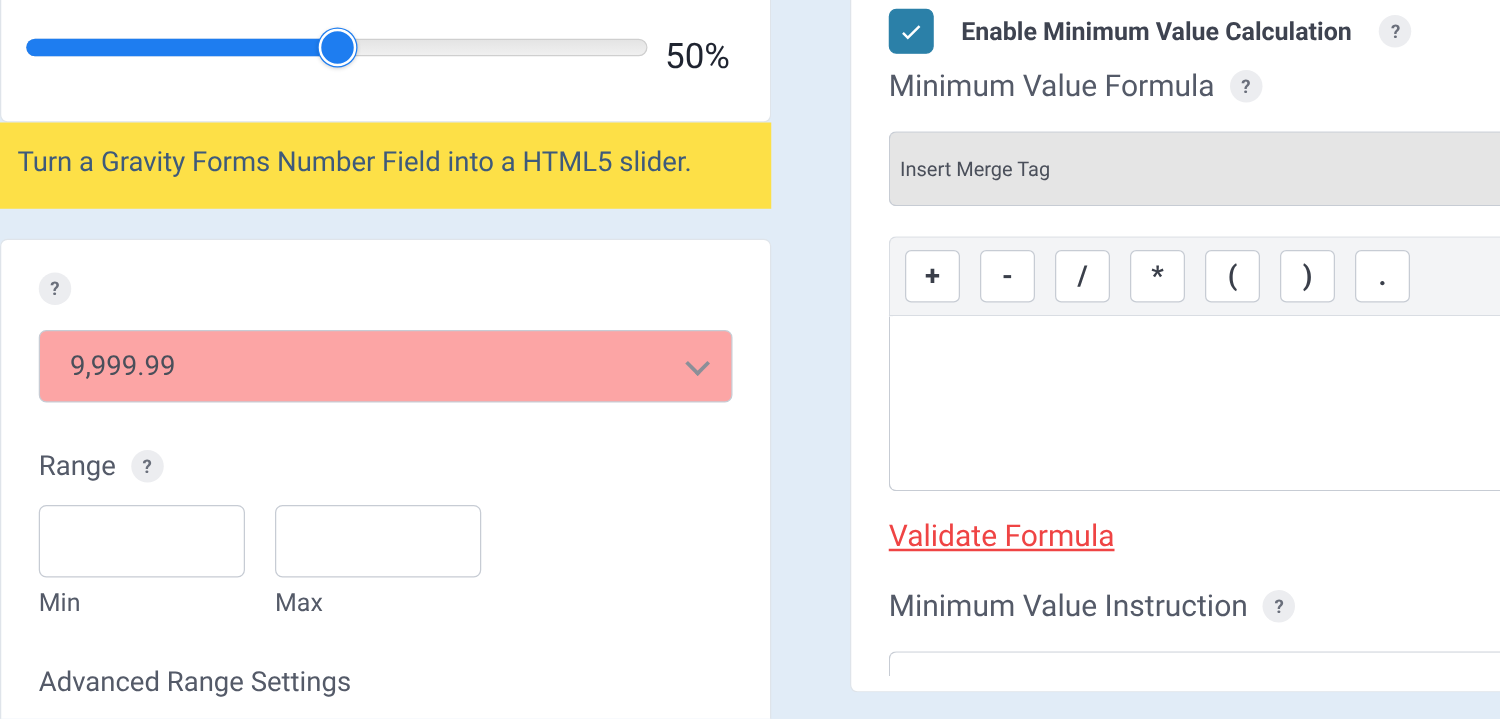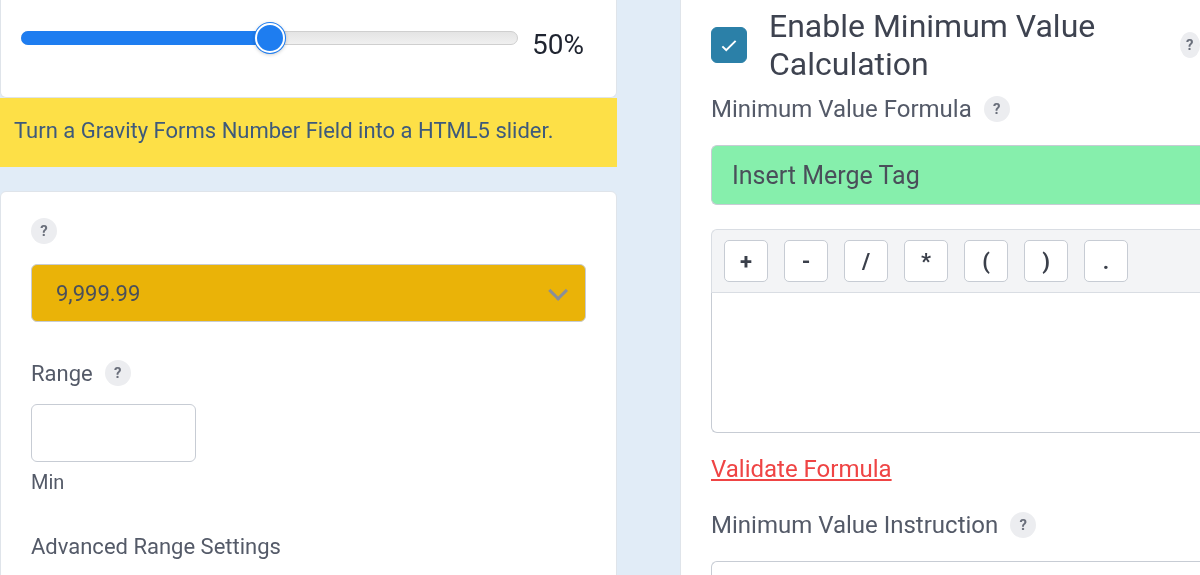--- a/index.html
+++ b/index.html
@@ -121,21 +121,21 @@
     justify-content: center;
     cursor: pointer;
   }
 
   .select {
     margin-top: 20px;
     width: 100%;
     height: 58px;
     border: 1px solid #c7ccd4;
     border-radius: 6px;
-    background: #eab308;
+    background: #fca5a5;
     display: flex;
     align-items: center;
     justify-content: space-between;
     padding: 0 22px 0 24px;
     font-size: 22px;
     color: #4a4f5a;
     cursor: pointer;
   }
   .chevron {
     display: inline-block;
@@ -193,45 +193,46 @@
     cursor: pointer;
     flex-shrink: 0;
   }
   .chk.checked {
     background: #2b80a8;
     border-color: #2b80a8;
   }
   .chk.checked svg { display: block; }
   .chk svg { display: none; width: 22px; height: 22px; }
   .chk-label {
-    font-size: 32px;
+    font-size: 20px;
     color: #3e4350;
+    font-weight: bold;
   }
 
   
   .right-panel {
     padding: 26px 0 12px 30px;
     border-top-right-radius: 0;
     border-bottom-right-radius: 0;
     border-right: none;
   }
   .right-panel .field-label { font-size: 24px; }
   .merge-select {
     margin-top: 22px;
     height: 60px;
     border: 1px solid #c7ccd4;
     border-left-width: 1px;
     border-right: none;
     border-radius: 6px 0 0 6px;
     display: flex;
     align-items: center;
-    padding-left: 20px;
-    font-size: 25px;
+    padding-left: 8px;
+    font-size: 16px;
     color: #4a4f5a;
-    background: #86efac;
+    background: #e5e5e5;
     cursor: pointer;
   }
   .op-toolbar {
     margin-top: 24px;
     background: #f3f4f6;
     border: 1px solid #d9dde3;
     border-right: none;
     border-radius: 6px 0 0 0;
     padding: 10px 12px;
     display: flex;
@@ -314,20 +315,24 @@
     <div class="range-block">
       <div class="field-label">
         <span>Range</span>
         <span class="help-badge">?</span>
       </div>
       <div class="range-inputs">
         <div class="small-input">
           <input class="txt-input" value="" style="">
           <span class="sub-label">Min</span>
         </div>
+        <div class="small-input">
+          <input class="txt-input" value="" style="">
+          <span class="sub-label">Max</span>
+        </div>
       </div>
     </div>
 
     <div class="section-sub">Advanced Range Settings</div>
 
     <div class="checkbox-row">
       <span class="chk">
         
       </span>
       <span class="chk-label">Enable Minimum Value Calculation</span>

